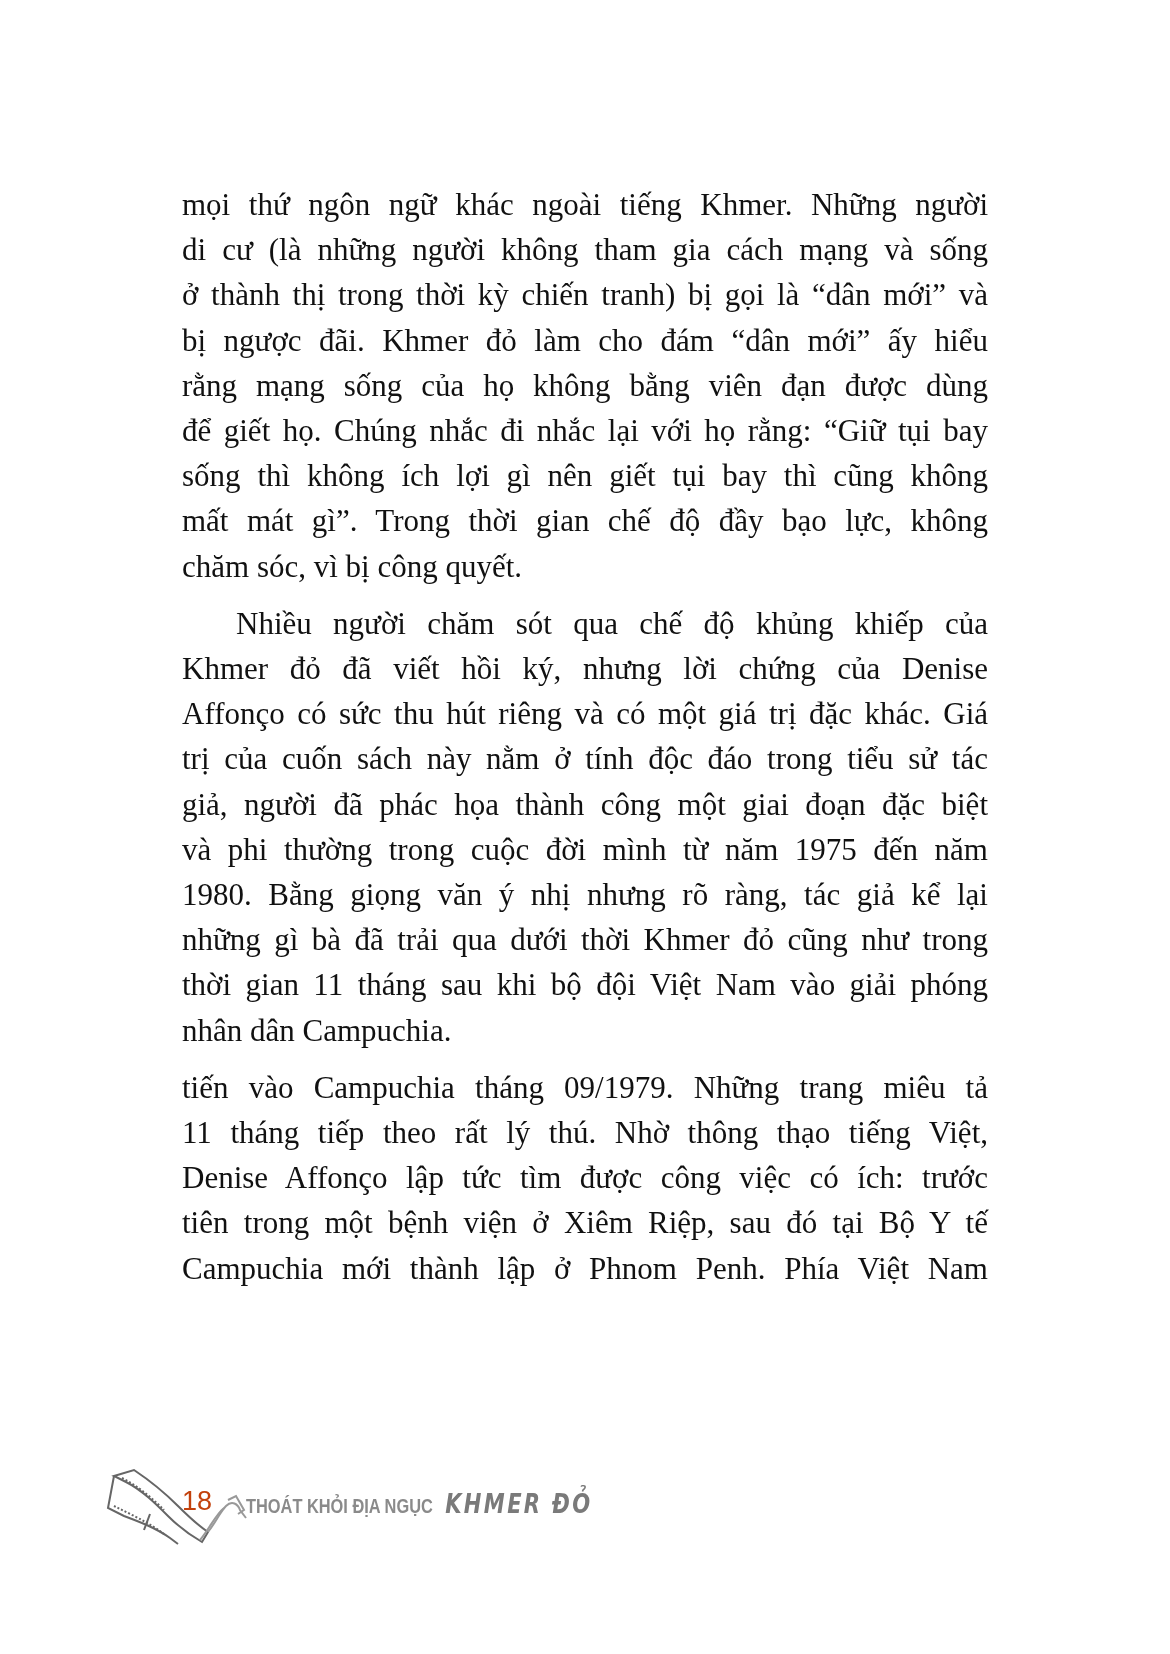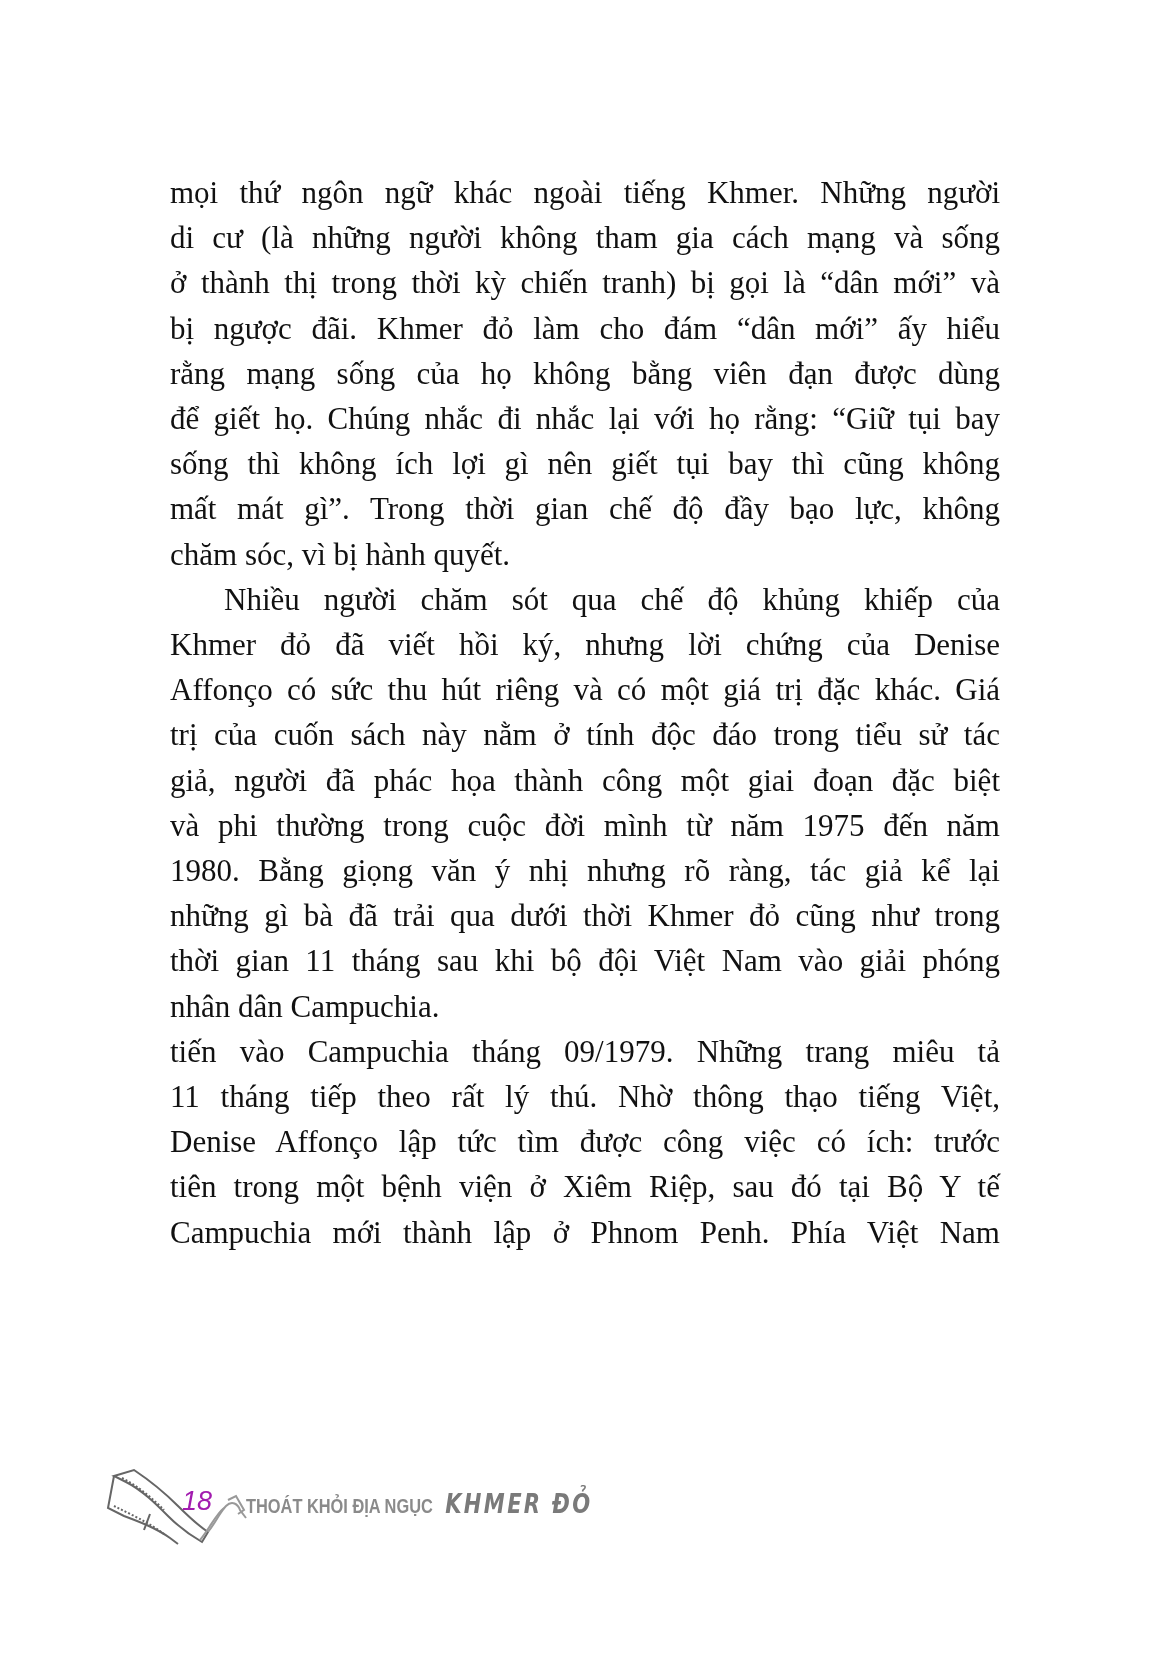--- a/index.html
+++ b/index.html
@@ -8,21 +8,21 @@
     position: absolute;
     left: 170px;
     top: 170px;
     width: 830px;
     font-family: "Liberation Serif", "DejaVu Serif", serif;
     font-size: 31px;
     line-height: 45.2px;
     color: #111111;
     text-align: justify;
   }
-  .page-body p { margin: 0; text-align: justify; text-align-last: left; }
+  .page-body p { margin: 12px; text-align: justify; text-align-last: left; }
   .page-body .line {
     display: block;
     text-align: justify;
     text-align-last: justify;
     white-space: nowrap;
   }
   .page-body .line.last { text-align-last: left; }
   .page-body .line.indent { padding-left: 54px; }
   .footer {
     position: absolute;
@@ -31,22 +31,21 @@
     height: 84px;
     width: 600px;
   }
   .film-icon { position: absolute; left: 0; top: 0; width: 150px; height: 80px; }
   .page-number {
     position: absolute;
     left: 78px;
     top: 18px;
     font-family: "Liberation Sans", "DejaVu Sans", sans-serif;
     font-size: 27px;
-    color: #a21caf;
-    font-style: italic;
+    color: #c2410c;
   }
   .running-title {
     position: absolute;
     left: 142px;
     top: 20px;
     font-family: "Liberation Sans", "DejaVu Sans", sans-serif;
     font-weight: bold;
     font-size: 21px;
     color: #8a8a8a;
     letter-spacing: 0px;
@@ -71,21 +70,21 @@
 
   <p>
     <span class="line">mọi thứ ngôn ngữ khác ngoài tiếng Khmer. Những người</span>
     <span class="line">di cư (là những người không tham gia cách mạng và sống</span>
     <span class="line">ở thành thị trong thời kỳ chiến tranh) bị gọi là “dân mới” và</span>
     <span class="line">bị ngược đãi. Khmer đỏ làm cho đám “dân mới” ấy hiểu</span>
     <span class="line">rằng mạng sống của họ không bằng viên đạn được dùng</span>
     <span class="line">để giết họ. Chúng nhắc đi nhắc lại với họ rằng: “Giữ tụi bay</span>
     <span class="line">sống thì không ích lợi gì nên giết tụi bay thì cũng không</span>
     <span class="line">mất mát gì”. Trong thời gian chế độ đầy bạo lực, không</span>
-    <span class="line last">chăm sóc, vì bị hành quyết.</span>
+    <span class="line last">chăm sóc, vì bị công quyết.</span>
   </p>
 
   <p>
     <span class="line indent">Nhiều người chăm sót qua chế độ khủng khiếp của</span>
     <span class="line">Khmer đỏ đã viết hồi ký, nhưng lời chứng của Denise</span>
     <span class="line">Affonço có sức thu hút riêng và có một giá trị đặc khác. Giá</span>
     <span class="line">trị của cuốn sách này nằm ở tính độc đáo trong tiểu sử tác</span>
     <span class="line">giả, người đã phác họa thành công một giai đoạn đặc biệt</span>
     <span class="line">và phi thường trong cuộc đời mình từ năm 1975 đến năm</span>
     <span class="line">1980. Bằng giọng văn ý nhị nhưng rõ ràng, tác giả kể lại</span>

